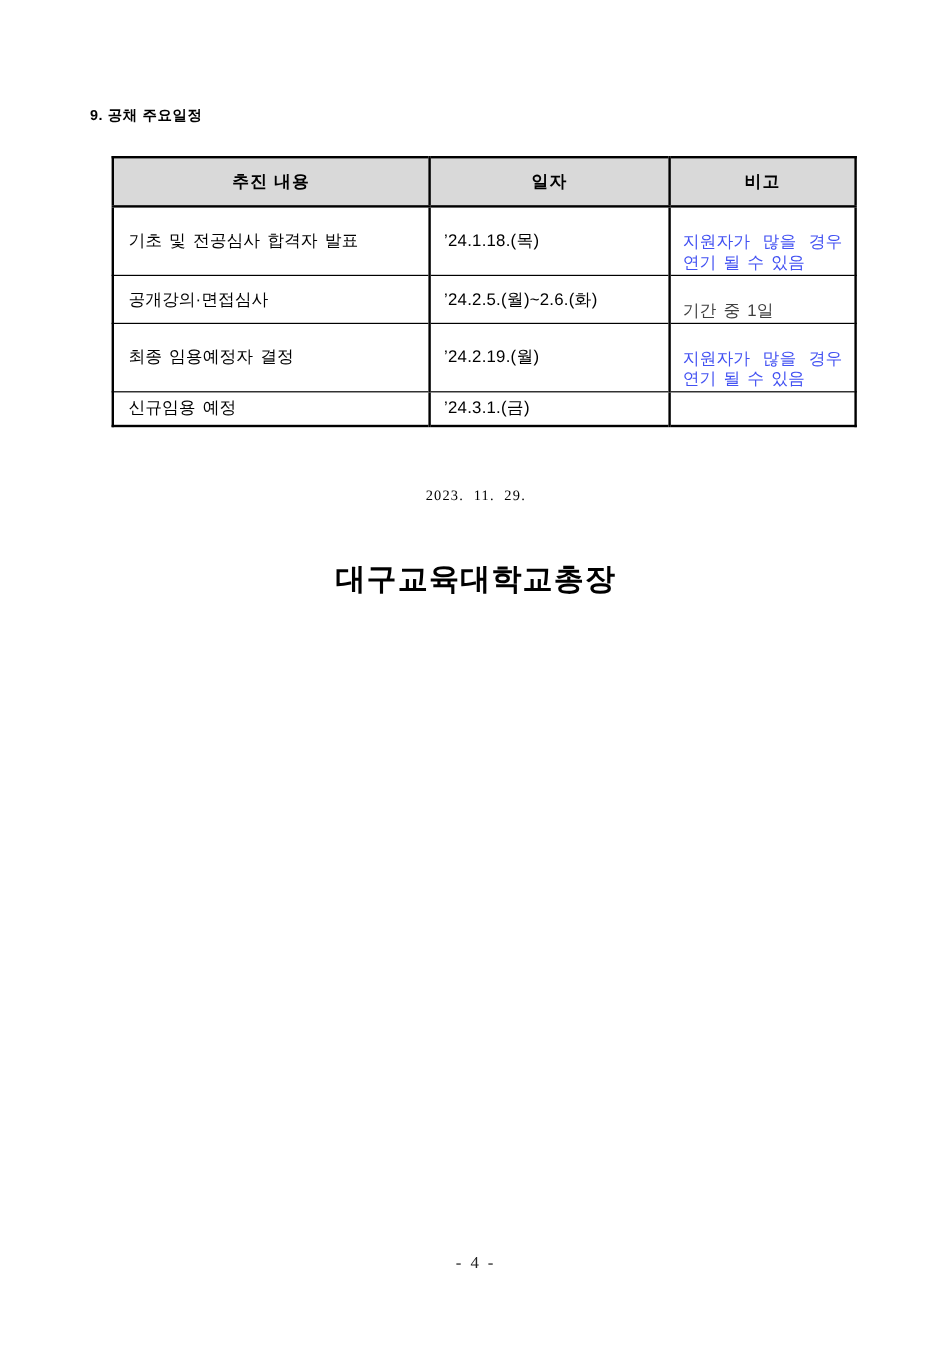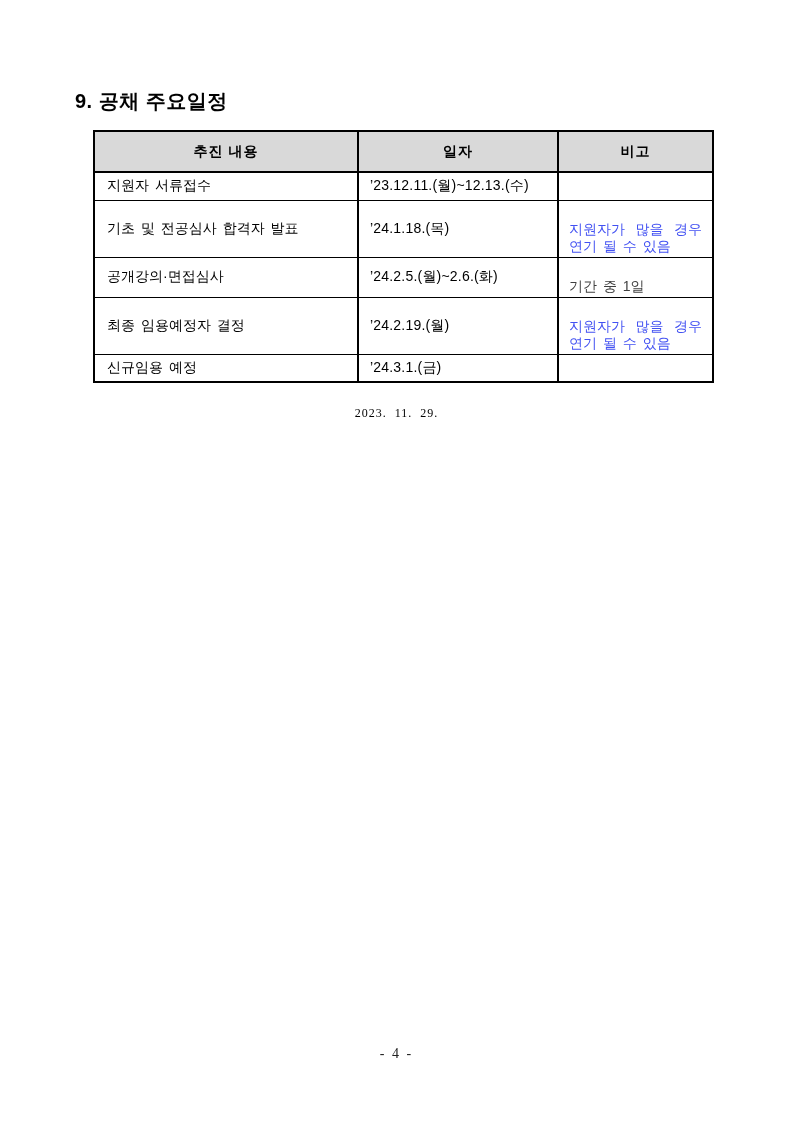--- a/index.html
+++ b/index.html
@@ -13,21 +13,21 @@
     width: 793px;
     height: 1121px;
     background: #ffffff;
     margin: 0 auto;
     overflow: hidden;
   }
   .heading {
     position: absolute;
     left: 75px;
     top: 88px;
-    font-size: 20px;
+    font-size: 12px;
     font-weight: bold;
     letter-spacing: 0.5px;
     white-space: nowrap;
   }
   table.schedule {
     position: absolute;
     left: 93px;
     top: 130px;
     width: 619px;
     border-collapse: collapse;
@@ -130,25 +130,20 @@
       <col style="width:155px">
     </colgroup>
     <thead>
       <tr>
         <th>추진 내용</th>
         <th>일자</th>
         <th>비고</th>
       </tr>
     </thead>
     <tbody>
-      <tr class="row-s">
-        <td class="cell-task">지원자 서류접수</td>
-        <td class="cell-date">’23.12.11.(월)~12.13.(수)</td>
-        <td class="cell-remark"></td>
-      </tr>
       <tr class="row-l">
         <td class="cell-task">기초 및 전공심사 합격자 발표</td>
         <td class="cell-date">’24.1.18.(목)</td>
         <td class="cell-remark justify remark-blue">지원자가 많을 경우 연기 될 수 있음</td>
       </tr>
       <tr class="row-s">
         <td class="cell-task">공개강의·면접심사</td>
         <td class="cell-date">’24.2.5.(월)~2.6.(화)</td>
         <td class="cell-remark remark-plain">기간 중 1일</td>
       </tr>
@@ -161,16 +156,17 @@
         <td class="cell-task">신규임용 예정</td>
         <td class="cell-date">’24.3.1.(금)</td>
         <td class="cell-remark"></td>
       </tr>
     </tbody>
   </table>
 
 
   <div class="issue-date">2023. 11. 29.</div>
 
+  <div class="issuer">대구교육대학교총장</div>
 
   <div class="page-number">- 4 -</div>
 
 </div>
 
 </body></html>

